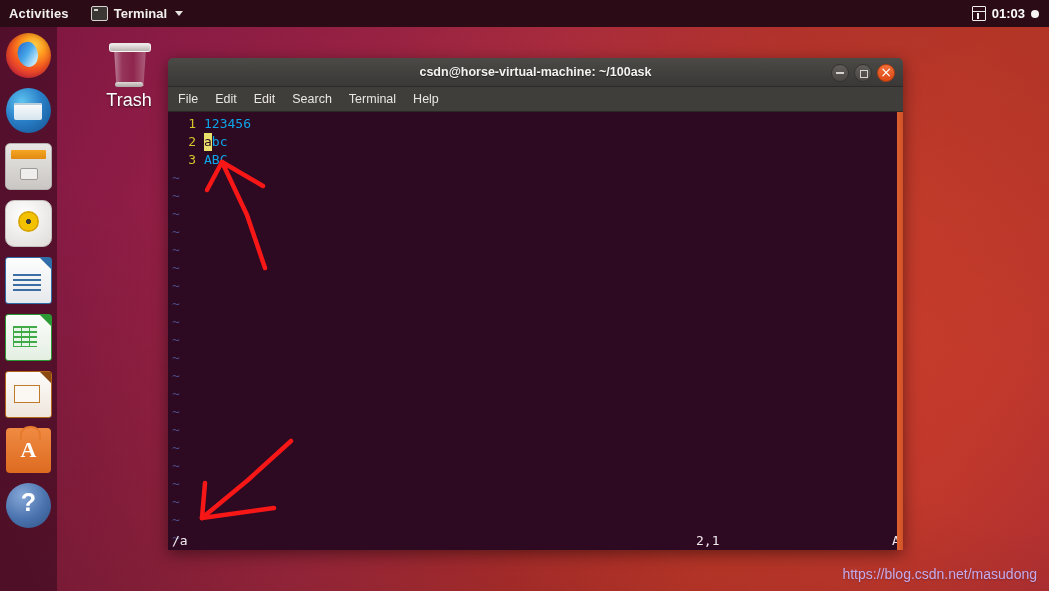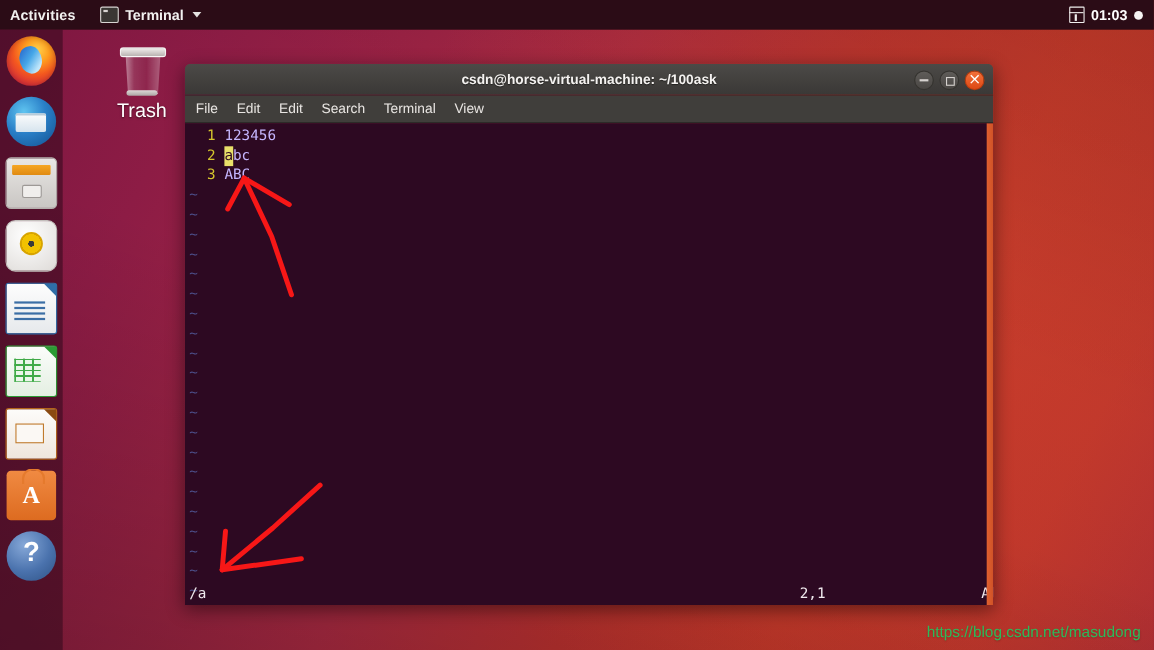--- a/index.html
+++ b/index.html
@@ -246,38 +246,38 @@
   }
   .vim-scroll{
     position:absolute;right:0;top:0;width:6px;height:100%;
     background:linear-gradient(90deg,#e0602f,#cf5227);
   }
   .vim-lines{position:absolute;left:0;top:3px;right:8px;}
   .vrow{height:18px;line-height:18px;display:flex;white-space:pre;}
   .lnum{
     width:28px;text-align:right;color:#d5c52d;padding-right:8px;flex:0 0 auto;
   }
-  .ltxt{color:#c4b5fd;}
+  .ltxt{color:#0ea5e9;}
   .hl{background:#e8e06a;color:#2d0922;}
   .tilde{color:#4c4f8a;padding-left:4px;}
   .vim-status{
     position:absolute;left:0;right:0;bottom:0;height:20px;line-height:20px;
     color:#f0eaee;display:flex;align-items:center;
   }
   .vs-cmd{padding-left:4px;}
-  .vs-pos{position:absolute;left:559px;}
+  .vs-pos{position:absolute;left:528px;}
   .vs-all{position:absolute;left:724px;}
 
   
   #annotations{position:absolute;left:0;top:0;width:1049px;height:591px;z-index:30;pointer-events:none;}
 
   
   #watermark{
     position:absolute;right:12px;bottom:9px;z-index:35;
-    color:#22c55e;font-size:14px;opacity:.92;
+    color:#c4b5fd;font-size:14px;opacity:.92;
     text-shadow:0 1px 2px rgba(0,0,0,.25);
   }
 </style>
 </head>
 <body>
 
 <div id="wallpaper"></div>
 
 <div id="topbar">
   <div class="activities">Activities</div>
@@ -324,21 +324,21 @@
       <div class="wb wb-close"></div>
     </div>
   </div>
 
   <div id="menubar">
     <div class="mi">File</div>
     <div class="mi">Edit</div>
     <div class="mi">Edit</div>
     <div class="mi">Search</div>
     <div class="mi">Terminal</div>
-    <div class="mi">View</div>
+    <div class="mi">Help</div>
   </div>
 
   <div id="vimarea">
     <div class="vim-lines">
 
       <div class="vrow">
         <span class="lnum">1</span>
         <span class="ltxt">123456</span>
       </div>
 

